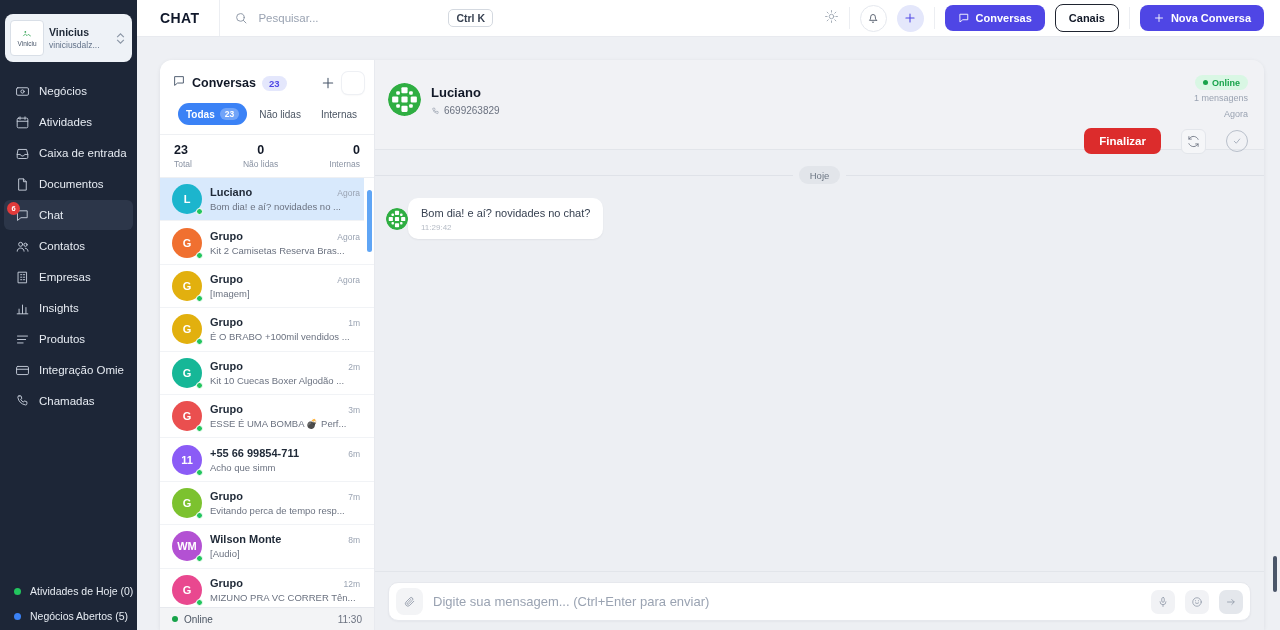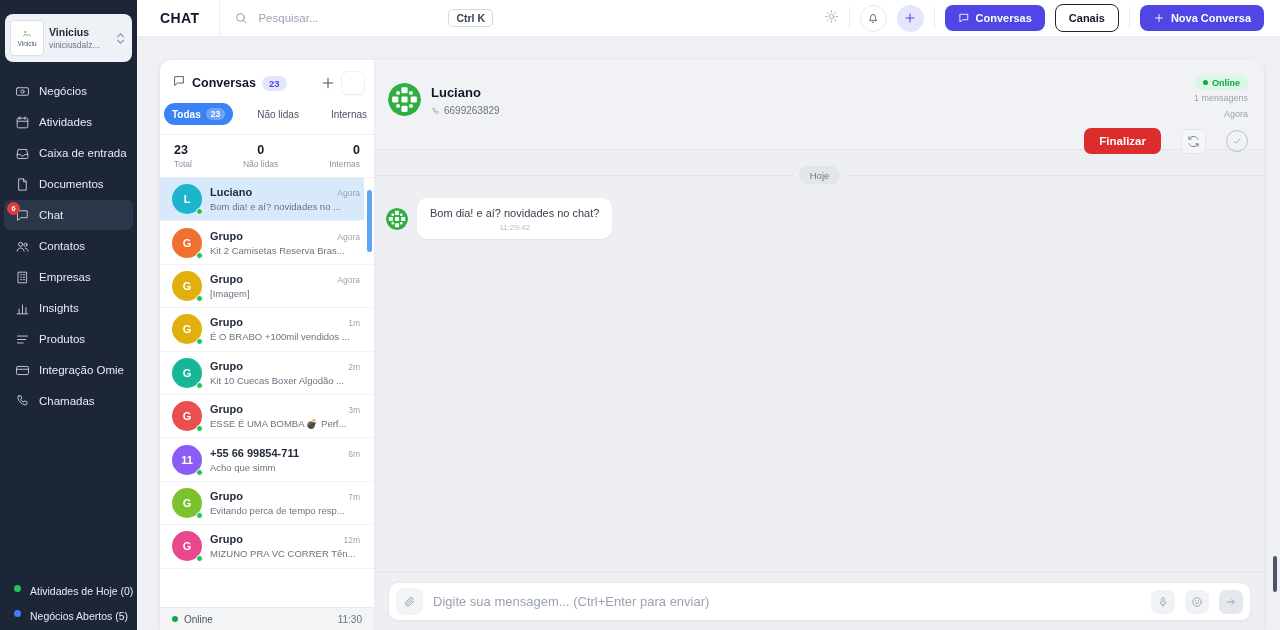--- a/index.html
+++ b/index.html
@@ -18,21 +18,21 @@
   .uc-sub { font-size:8.5px; color:#64748b; max-width:54px; white-space:nowrap; overflow:hidden; text-overflow:ellipsis; }
   .uc-chev { margin-left:auto; color:#8b96a6; display:flex; flex-direction:column; gap:1px; padding-right:2px; }
   .uc-chev svg { width:9px; height:5px; }
   .nav { margin-top:14px; }
   .nav-item { display:flex; align-items:center; gap:9px; padding:7px 6px 7px 10px; margin:1px 4px; border-radius:6px; font-size:11.5px; color:#e6ebf2; cursor:pointer; position:relative; }
   .nav-item.active { background:#2c3649; }
   .nav-ic { width:16px; height:16px; flex:none; position:relative; display:flex; align-items:center; justify-content:center; }
   .nav-ic svg { width:15px; height:15px; stroke:#c6cedb; fill:none; stroke-width:1.5; stroke-linecap:round; stroke-linejoin:round; }
   .nav-badge { position:absolute; left:-7px; top:-5px; min-width:13px; height:13px; border-radius:8px; background:#e23b3b; color:#fff; font-size:7.5px; font-weight:bold; display:flex; align-items:center; justify-content:center; padding:0 3px; }
   .sb-footer { position:absolute; left:14px; bottom:8px; display:flex; flex-direction:column; gap:13px; }
-  .sb-foot-item { display:flex; gap:9px; font-size:10.5px; color:#e6ebf2; cursor:pointer; }
+  .sb-foot-item { display:flex; align-items:center; gap:9px; font-size:10.5px; color:#e6ebf2; cursor:pointer; }
   .dot { width:7px; height:7px; border-radius:50%; flex:none; }
 
   
   .topbar { position:absolute; left:137px; top:0; width:1143px; height:37px; background:#fff; border-bottom:1px solid #e8eaef; display:flex; align-items:center; padding:0 16px 0 23px; gap:10px; z-index:4; }
   .tb-title { font-size:14px; font-weight:bold; color:#0f172a; letter-spacing:.4px; margin-right:10px; }
   .vdiv { width:1px; height:36px; background:#eceef2; align-self:stretch; }
   .vdiv.short { height:22px; align-self:center; }
   .search { display:flex; align-items:center; gap:10px; margin-left:4px; cursor:text; }
   .search svg { width:14px; height:14px; stroke:#8a93a3; fill:none; stroke-width:1.6; stroke-linecap:round; }
   .search input { border:none; outline:none; font-size:11.5px; color:#6b7280; width:120px; background:transparent; font-family:inherit; }
@@ -55,21 +55,21 @@
   
   .convo { width:215px; flex:none; background:#fff; border-right:1px solid #e8eaef; display:flex; flex-direction:column; }
   .cp-header { display:flex; align-items:center; gap:6px; padding:12px 10px 9px 12px; }
   .cp-header .bub svg { width:14px; height:14px; stroke:#475569; fill:none; stroke-width:1.6; stroke-linejoin:round; }
   .cp-title { font-size:12.5px; font-weight:bold; color:#111827; }
   .cp-count { background:#e4e7fc; color:#4f46e5; font-size:9.5px; font-weight:bold; border-radius:9px; padding:2px 7px; }
   .cp-actions { margin-left:auto; display:flex; align-items:center; gap:6px; }
   .cp-plus { cursor:pointer; display:flex; }
   .cp-plus svg { width:16px; height:16px; stroke:#475569; fill:none; stroke-width:1.6; stroke-linecap:round; }
   .cp-sq { width:22px; height:22px; border-radius:6px; background:#fff; box-shadow:0 0 0 1px #eef0f4, 0 1px 2px rgba(0,0,0,.08); cursor:pointer; }
-  .cp-tabs { display:flex; gap:16px; padding:0 0 9px 4px; overflow:hidden; white-space:nowrap; }
+  .cp-tabs { display:flex; gap:4px; padding:0 0 9px 18px; overflow:hidden; white-space:nowrap; }
   .tab { font-size:10px; color:#4b5563; padding:5px 8px; border-radius:14px; cursor:pointer; display:flex; align-items:center; gap:5px; flex:none; }
   .tab.active { background:#3b82f6; color:#fff; font-weight:bold; }
   .tab-badge { background:rgba(255,255,255,.28); border-radius:8px; padding:1px 5px; font-size:8.5px; }
   .cp-stats { display:flex; justify-content:space-between; padding:8px 14px; border-top:1px solid #eef0f3; border-bottom:1px solid #eef0f3; }
   .stat { display:flex; flex-direction:column; gap:2px; }
   .stat:nth-child(2) { text-align:center; }
   .stat:nth-child(3) { text-align:right; }
   .stat-v { font-size:12.5px; font-weight:bold; color:#111827; }
   .stat-l { font-size:8.5px; color:#8a93a3; }
   .cp-list { flex:1; overflow:hidden; position:relative; }
@@ -102,21 +102,21 @@
   .ch-btns { display:flex; align-items:center; gap:20px; margin-top:5px; }
   .btn-finalizar { background:#dc2c2c; color:#fff; font-size:11.5px; font-weight:bold; border-radius:7px; padding:7px 15px; cursor:pointer; }
   .sq-btn { width:25px; height:25px; border-radius:6px; background:#f5f6f8; border:1px solid #e3e6eb; display:flex; align-items:center; justify-content:center; cursor:pointer; }
   .sq-btn svg { width:13px; height:13px; stroke:#6b7280; fill:none; stroke-width:1.6; stroke-linecap:round; stroke-linejoin:round; }
   .circ-btn { width:22px; height:22px; border-radius:50%; border:1.3px solid #b9c0cb; background:transparent; display:flex; align-items:center; justify-content:center; cursor:pointer; }
   .circ-btn svg { width:12px; height:12px; stroke:#9aa3b2; fill:none; stroke-width:1.6; stroke-linecap:round; stroke-linejoin:round; }
   .ch-msgs { flex:1; position:relative; }
   .divider { display:flex; align-items:center; margin:16px 0 0; }
   .divider:before,.divider:after { content:""; flex:1; height:1px; background:#dfe2e8; }
   .divider span { background:#e2e5ea; color:#6d7684; font-size:9.5px; border-radius:10px; padding:3.5px 11px; margin:0 6px; }
-  .msg-row { display:flex; align-items:center; gap:9px; margin:14px 0 0 11px;text-align:center; }
+  .msg-row { display:flex; align-items:center; margin:14px 0 0 11px; }
   .msg-av { width:22px; height:22px; border-radius:50%; overflow:hidden; flex:none; }
   .bubble { background:#fff; border-radius:10px; padding:9px 13px 7px; box-shadow:0 1px 2px rgba(15,23,42,.06); }
   .bubble-text { font-size:11px; color:#374151; }
   .bubble-time { font-size:8px; color:#b6bcc6; margin-top:4px; }
   .ch-input-zone { flex:none; border-top:1px solid #e2e5ea; padding:10px 13px 9px; }
   .input-bar { background:#fff; border:1px solid #e6e8ed; border-radius:10px; height:39px; display:flex; align-items:center; gap:10px; padding:0 7px; box-shadow:0 1px 2px rgba(15,23,42,.04); }
   .clip-btn { width:27px; height:27px; border-radius:8px; background:#f3f4f6; display:flex; align-items:center; justify-content:center; cursor:pointer; flex:none; }
   .clip-btn svg { width:13px; height:13px; stroke:#8a93a3; fill:none; stroke-width:1.5; stroke-linecap:round; stroke-linejoin:round; }
   .input-bar input { flex:1; border:none; outline:none; font-size:13px; color:#6b7280; background:transparent; font-family:inherit; min-width:0; }
   .input-bar input::placeholder { color:#9aa3b2; }
@@ -470,20 +470,33 @@
     </div>
     <div class="itxt">
       <div class="irow">
         <span class="iname">Grupo</span>
         <span class="itime">7m</span>
       </div>
       <div class="iprev">Evitando perca de tempo resp...</div>
     </div>
   </div>
 
+  <div class="item">
+    <div class="cv-av" style="background: rgb(179, 81, 211);">
+      <span class="init">WM</span>
+      <span class="dot"></span>
+    </div>
+    <div class="itxt">
+      <div class="irow">
+        <span class="iname">Wilson Monte</span>
+        <span class="itime">8m</span>
+      </div>
+      <div class="iprev">[Audio]</div>
+    </div>
+  </div>
 
   <div class="item">
     <div class="cv-av" style="background: rgb(233, 72, 143);">
       <span class="init">G</span>
       <span class="dot"></span>
     </div>
     <div class="itxt">
       <div class="irow">
         <span class="iname">Grupo</span>
         <span class="itime">12m</span>

